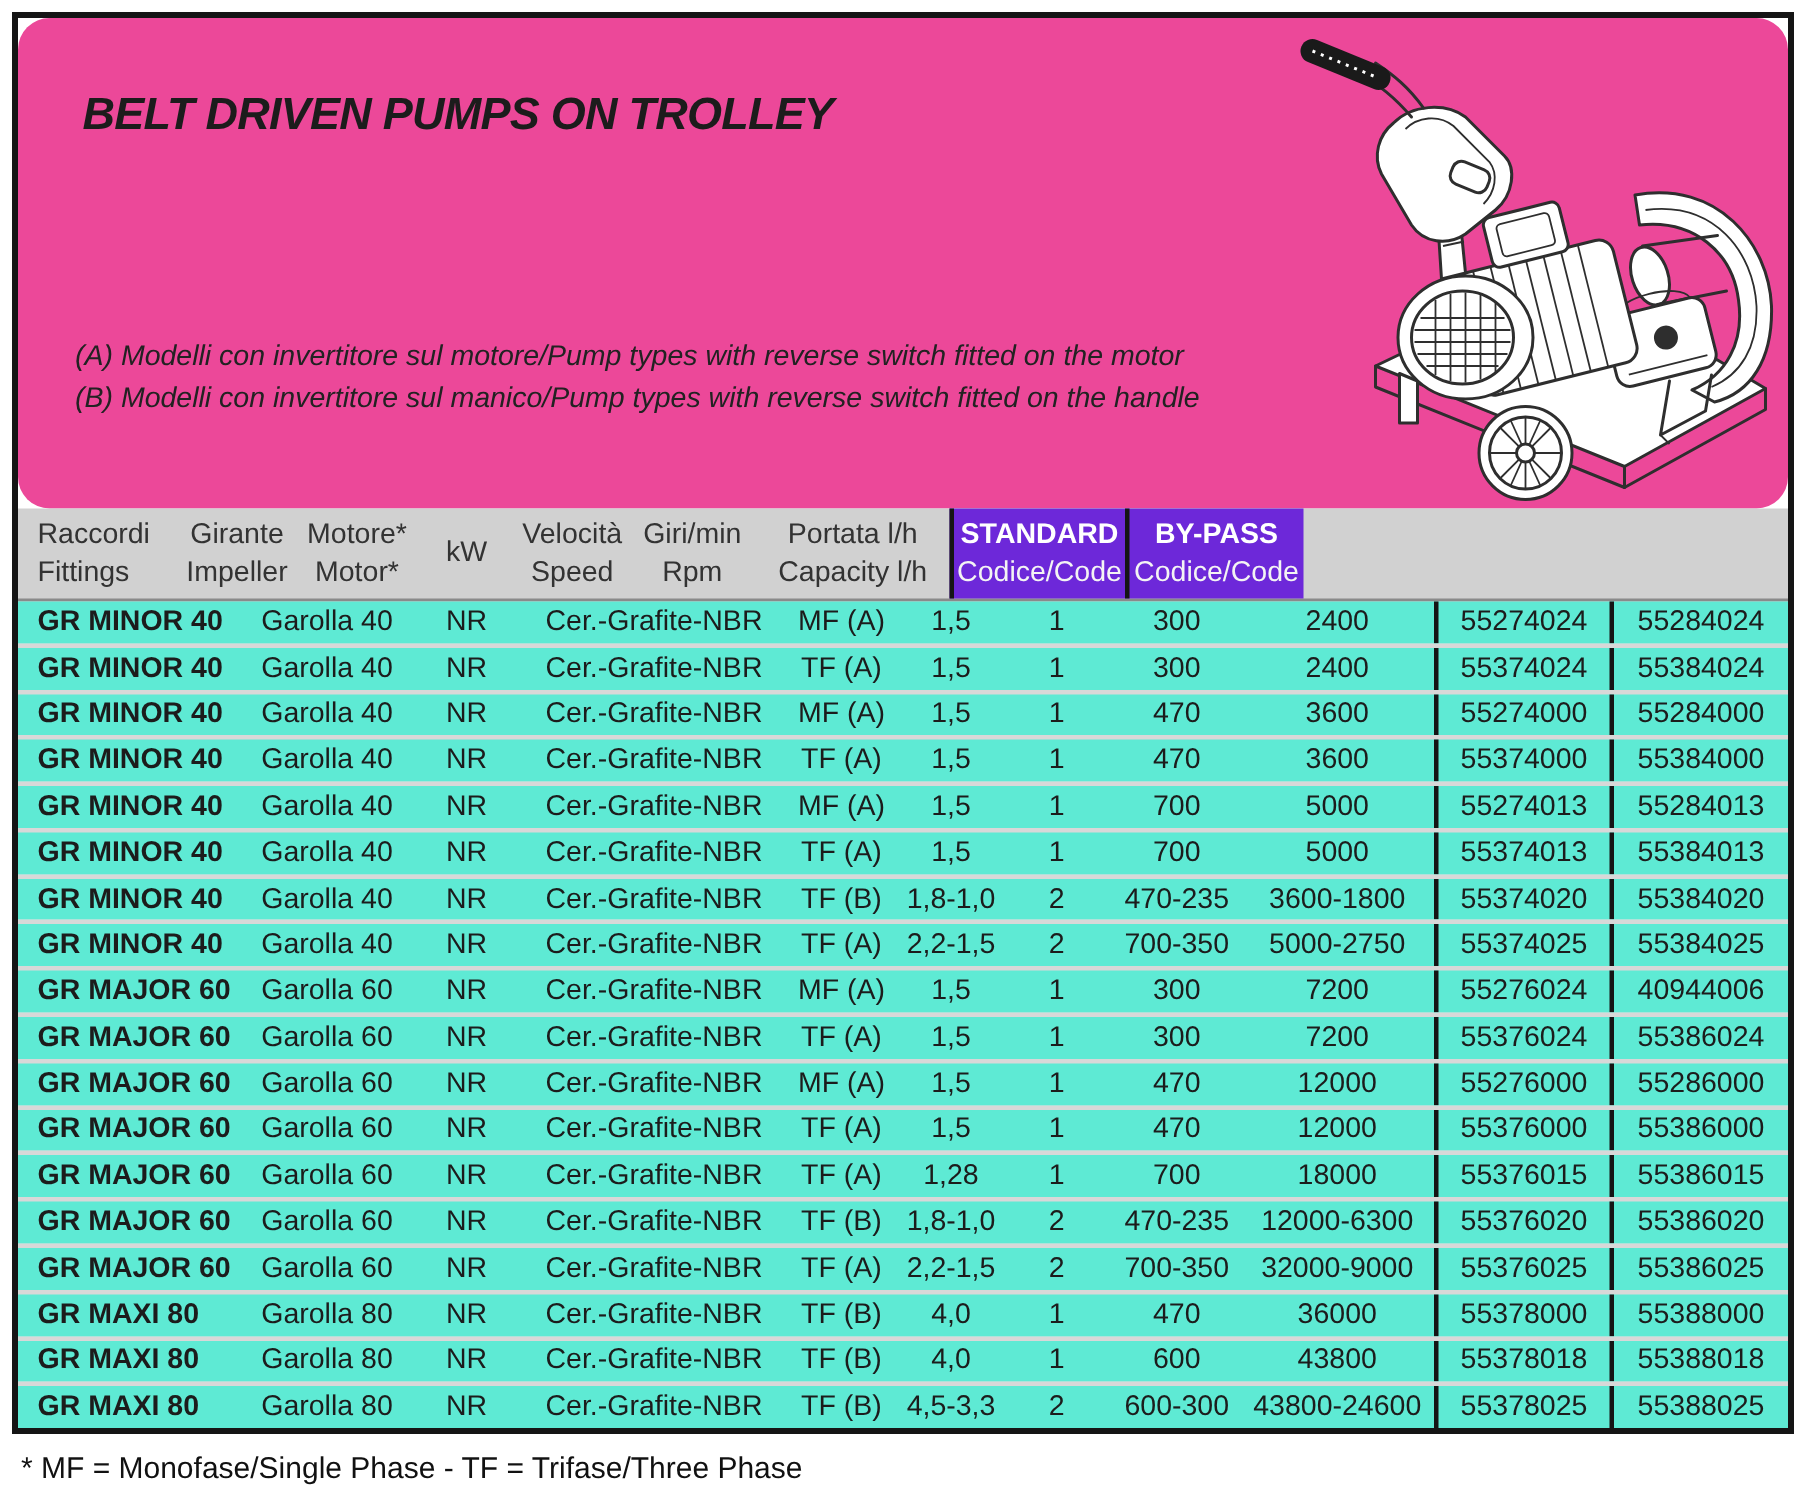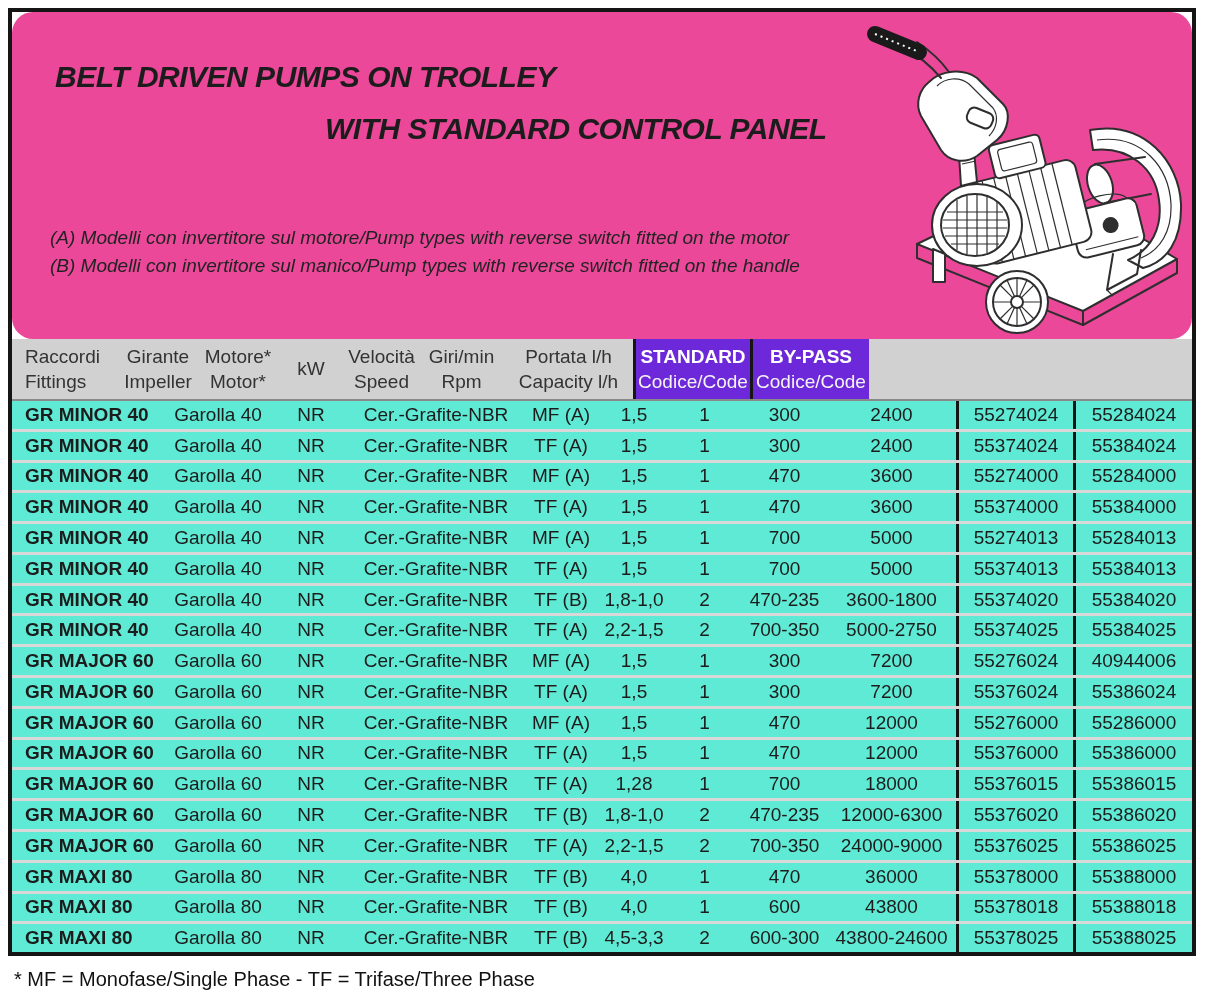--- a/index.html
+++ b/index.html
@@ -52,21 +52,20 @@
   svg .wh { fill:#ffffff; stroke:#2e2e2e; stroke-width:2; stroke-linejoin:round; }
   svg .thin { fill:none; stroke:#2e2e2e; stroke-width:1.2; }
 </style>
 </head>
 <body>
 
 <div class="frame">
 
   <div class="top-section">
     <div class="title1">BELT DRIVEN PUMPS ON TROLLEY</div>
-    <div class="title2">WITH STANDARD CONTROL PANEL</div>
     <div class="note note-a">(A) Modelli con invertitore sul motore/Pump types with reverse switch fitted on the motor</div>
     <div class="note note-b">(B) Modelli con invertitore sul manico/Pump types with reverse switch fitted on the handle</div>
 
     <svg class="illustration" viewBox="0 0 345 325" xmlns="http://www.w3.org/2000/svg">
 
       <polygon class="wh" points="72,232 238,299 332,247 300,228 170,185"></polygon>
       <polyline class="ln" points="72,232 72,246 238,313 332,261 332,247"></polyline>
       <line class="ln" x1="238" y1="299" x2="238" y2="313"></line>
 
       <polygon class="wh" points="88,237 88,270 100,270 100,242"></polygon>
@@ -374,21 +373,21 @@
         </div>
         <div class="trow">
           <div class="tcell c0 model">GR MAJOR 60</div>
           <div class="tcell c1">Garolla 60</div>
           <div class="tcell c2">NR</div>
           <div class="tcell c3">Cer.-Grafite-NBR</div>
           <div class="tcell c4">TF (A)</div>
           <div class="tcell c5">2,2-1,5</div>
           <div class="tcell c6">2</div>
           <div class="tcell c7">700-350</div>
-          <div class="tcell c8">24000-9000</div>
+          <div class="tcell c8">32000-9000</div>
           <div class="tcell c9 codecol">55376025</div>
           <div class="tcell c10 codecol">55386025</div>
         </div>
         <div class="trow">
           <div class="tcell c0 model">GR MAXI 80</div>
           <div class="tcell c1">Garolla 80</div>
           <div class="tcell c2">NR</div>
           <div class="tcell c3">Cer.-Grafite-NBR</div>
           <div class="tcell c4">TF (B)</div>
           <div class="tcell c5">4,0</div>

